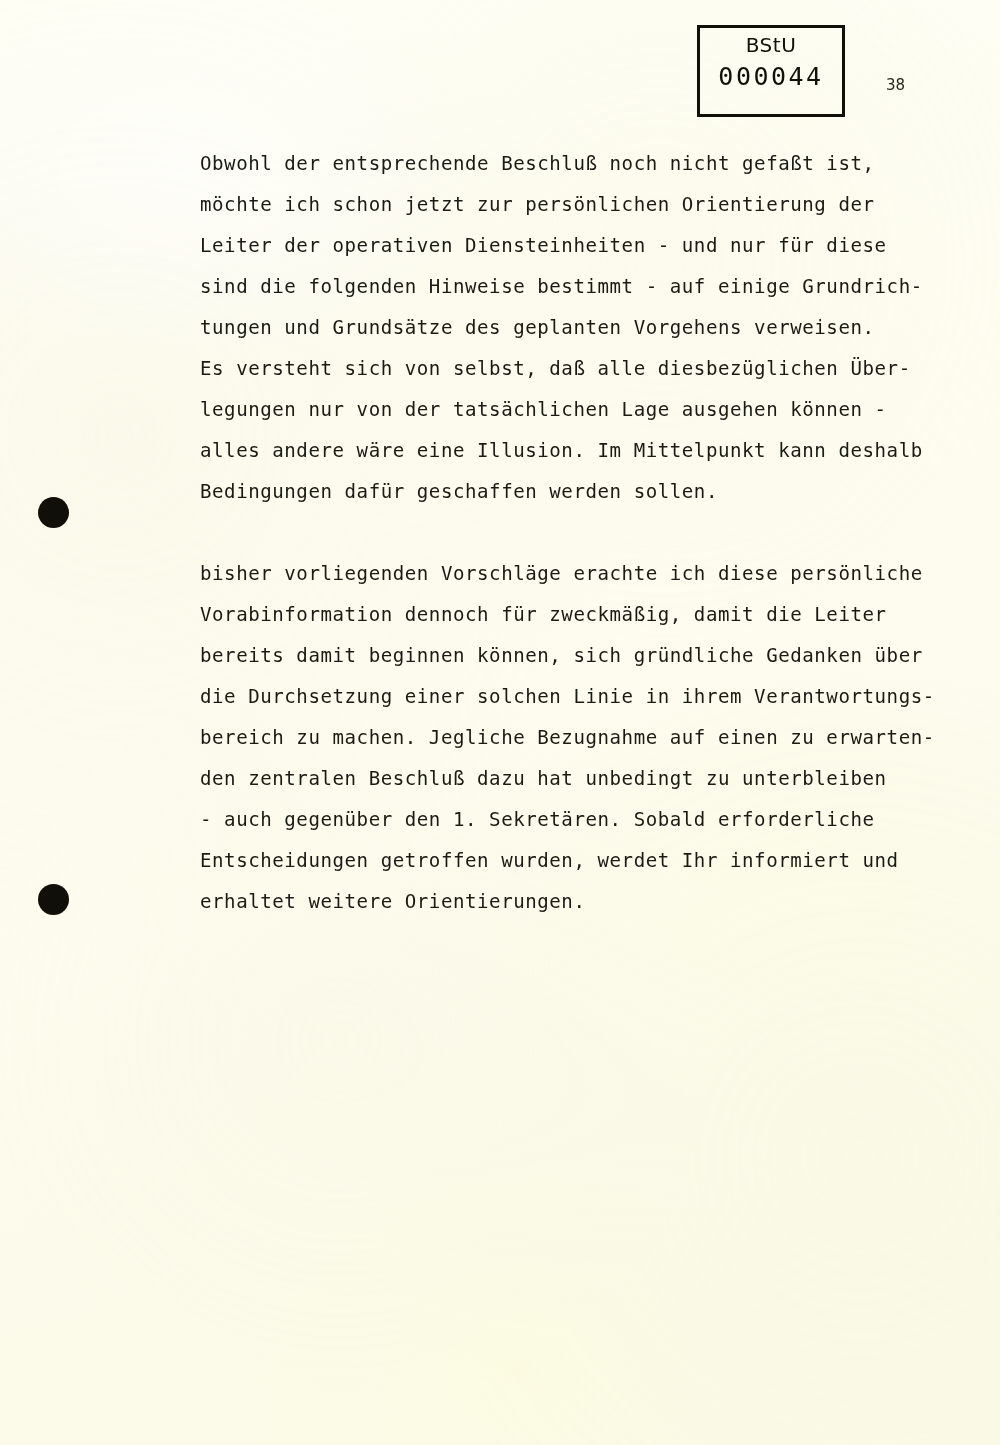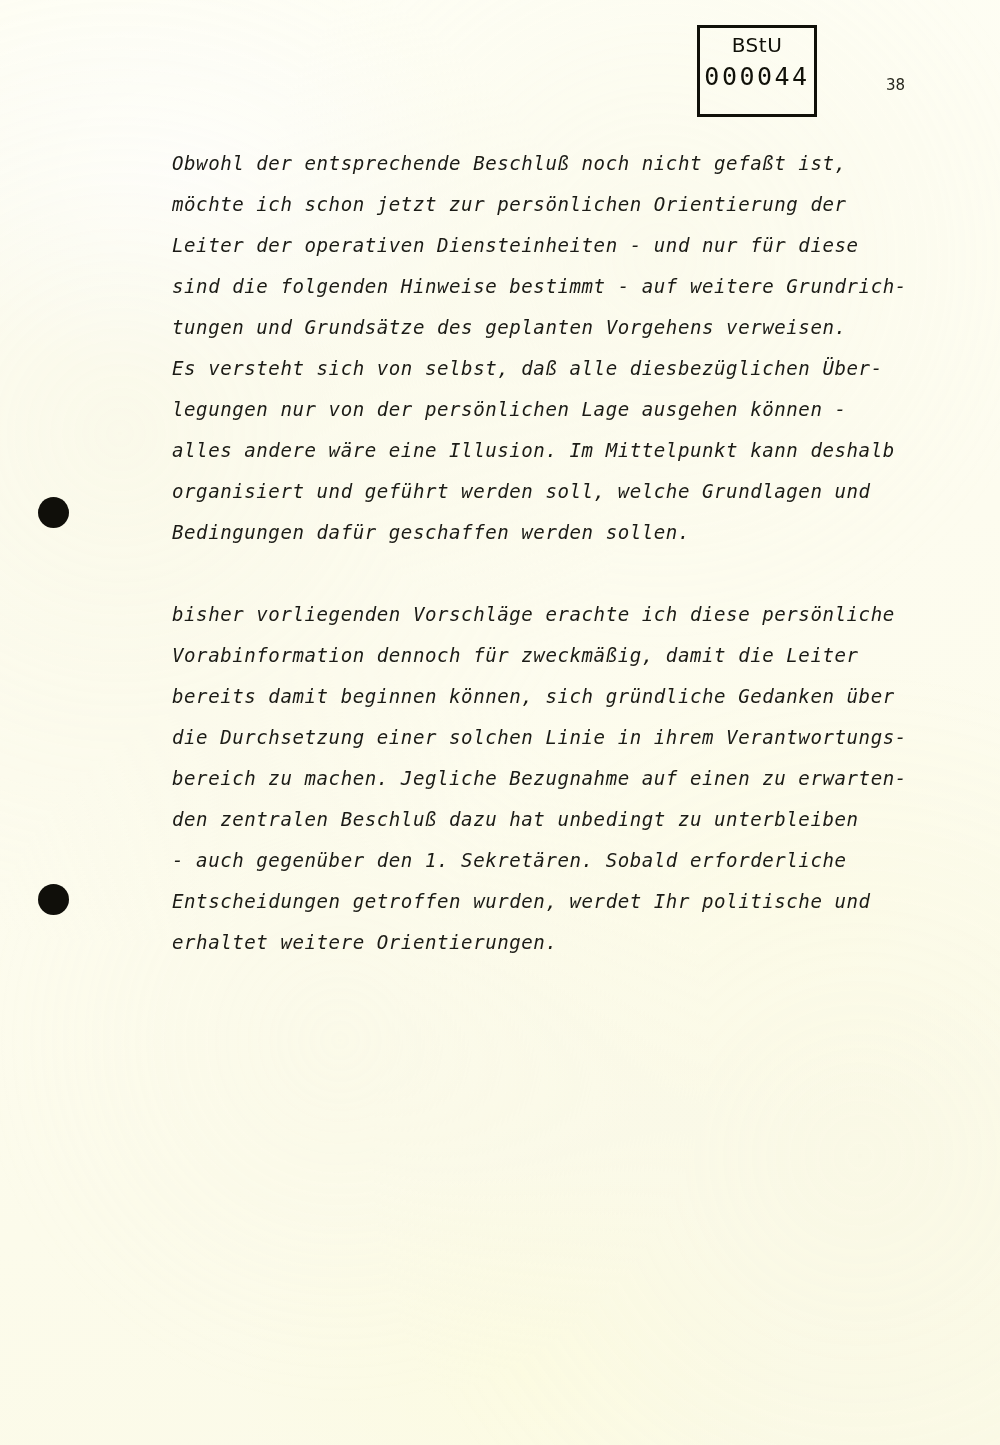--- a/index.html
+++ b/index.html
@@ -33,21 +33,21 @@
       radial-gradient(circle at 66% 18%, rgba(240,238,210,0.45) 0, rgba(240,238,210,0) 30%),
       radial-gradient(circle at 86% 80%, rgba(238,235,205,0.4) 0, rgba(238,235,205,0) 34%),
       radial-gradient(circle at 34% 72%, rgba(242,240,215,0.4) 0, rgba(242,240,215,0) 30%);
   }
 
   
   .stamp {
     position: absolute;
     left: 697px;
     top: 25px;
-    width: 120px;
+    width: 148px;
     height: 92px;
     border: 3px solid #15150f;
     box-sizing: border-box;
     display: flex;
     flex-direction: column;
     align-items: center;
     justify-content: flex-start;
     filter: contrast(1.05);
   }
   .stamp-title {
@@ -86,24 +86,23 @@
     height: 31px;
     border-radius: 50%;
     background: #100f0a;
   }
   .punch-hole.top { left: 38px; top: 497px; }
   .punch-hole.bottom { left: 38px; top: 884px; }
 
   
   .body-text {
     position: absolute;
-    left: 172px;
+    left: 200px;
     top: 143px;
     width: 760px;
-    font-style: italic;
   }
   .para {
     margin: 0;
   }
   .para + .para {
     margin-top: 41px;
   }
   .line {
     font-family: "DejaVu Sans Mono", "Liberation Mono", monospace;
     font-size: 19.1px;
@@ -129,34 +128,33 @@
   <div class="page-number">38</div>
 
   <div class="punch-hole top"></div>
   <div class="punch-hole bottom"></div>
 
   <div class="body-text">
     <div class="para">
         <div class="line">Obwohl der entsprechende Beschluß noch nicht gefaßt ist,</div>
         <div class="line">möchte ich schon jetzt zur persönlichen Orientierung der</div>
         <div class="line">Leiter der operativen Diensteinheiten - und nur für diese</div>
-        <div class="line">sind die folgenden Hinweise bestimmt - auf weitere Grundrich-</div>
+        <div class="line">sind die folgenden Hinweise bestimmt - auf einige Grundrich-</div>
         <div class="line">tungen und Grundsätze des geplanten Vorgehens verweisen.</div>
         <div class="line">Es versteht sich von selbst, daß alle diesbezüglichen Über-</div>
-        <div class="line">legungen nur von der persönlichen Lage ausgehen können -</div>
+        <div class="line">legungen nur von der tatsächlichen Lage ausgehen können -</div>
         <div class="line">alles andere wäre eine Illusion. Im Mittelpunkt kann deshalb</div>
-        <div class="line">organisiert und geführt werden soll, welche Grundlagen und</div>
         <div class="line">Bedingungen dafür geschaffen werden sollen.</div>
       </div>
     <div class="para">
         <div class="line">bisher vorliegenden Vorschläge erachte ich diese persönliche</div>
         <div class="line">Vorabinformation dennoch für zweckmäßig, damit die Leiter</div>
         <div class="line">bereits damit beginnen können, sich gründliche Gedanken über</div>
         <div class="line">die Durchsetzung einer solchen Linie in ihrem Verantwortungs-</div>
         <div class="line">bereich zu machen. Jegliche Bezugnahme auf einen zu erwarten-</div>
         <div class="line">den zentralen Beschluß dazu hat unbedingt zu unterbleiben</div>
         <div class="line">- auch gegenüber den 1. Sekretären. Sobald erforderliche</div>
-        <div class="line">Entscheidungen getroffen wurden, werdet Ihr politische und</div>
+        <div class="line">Entscheidungen getroffen wurden, werdet Ihr informiert und</div>
         <div class="line">erhaltet weitere Orientierungen.</div>
       </div>
   </div>
 
 </div>
 
 </body></html>

